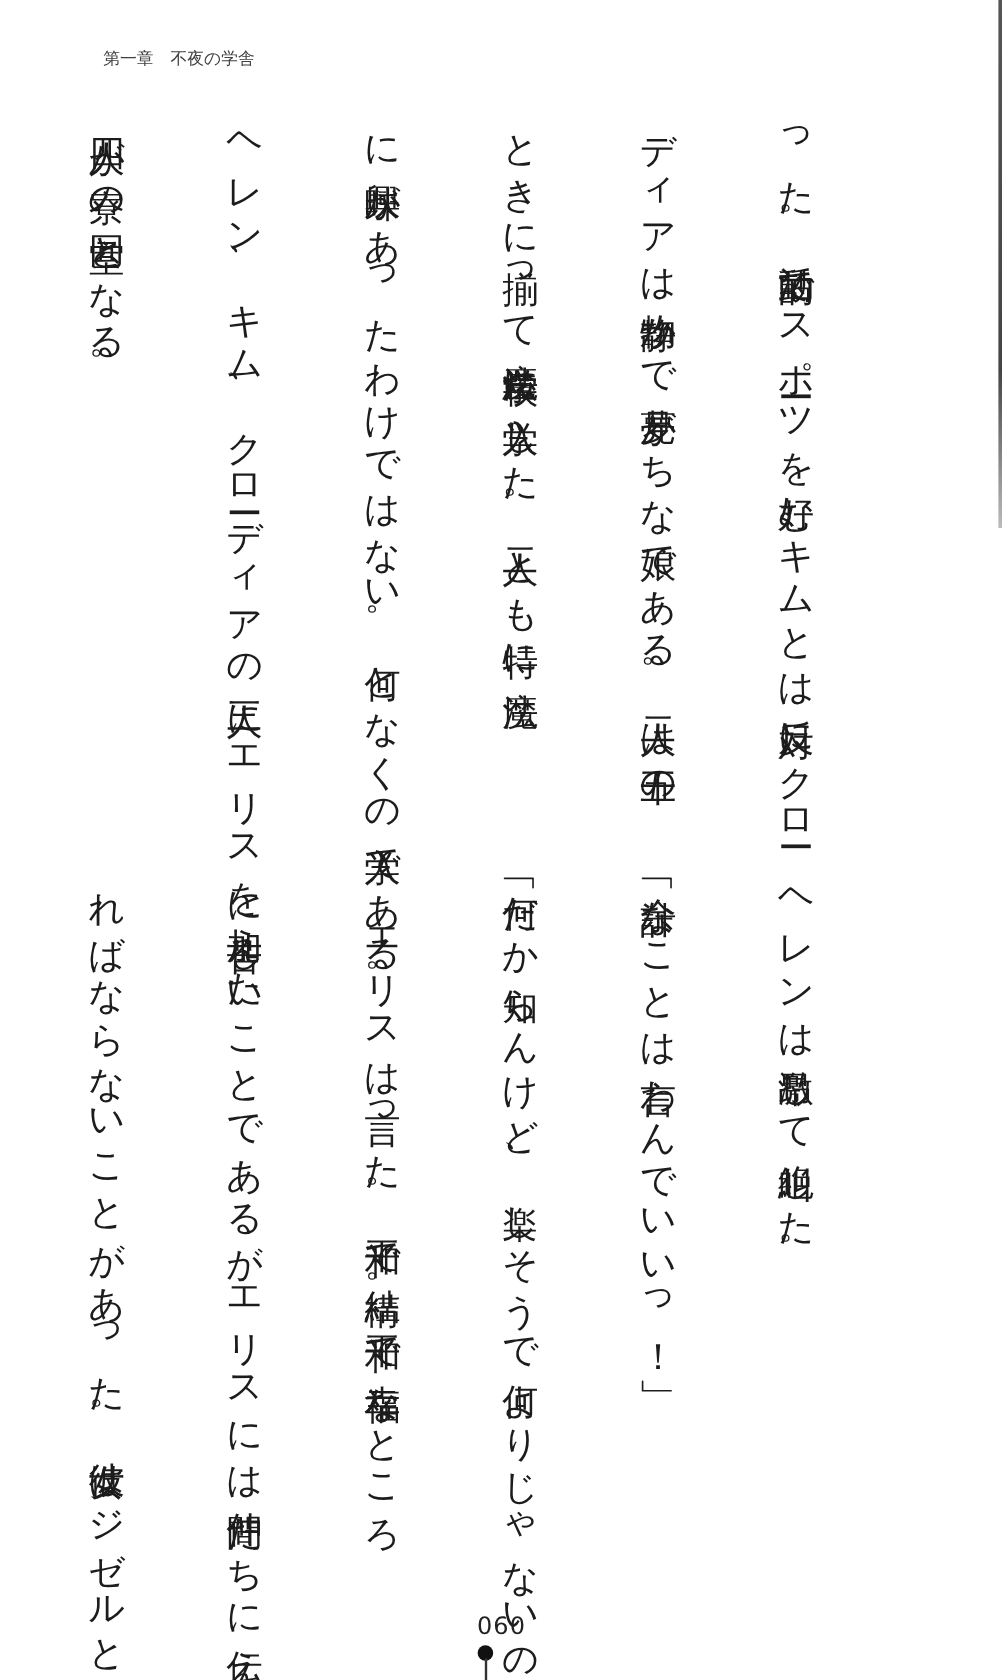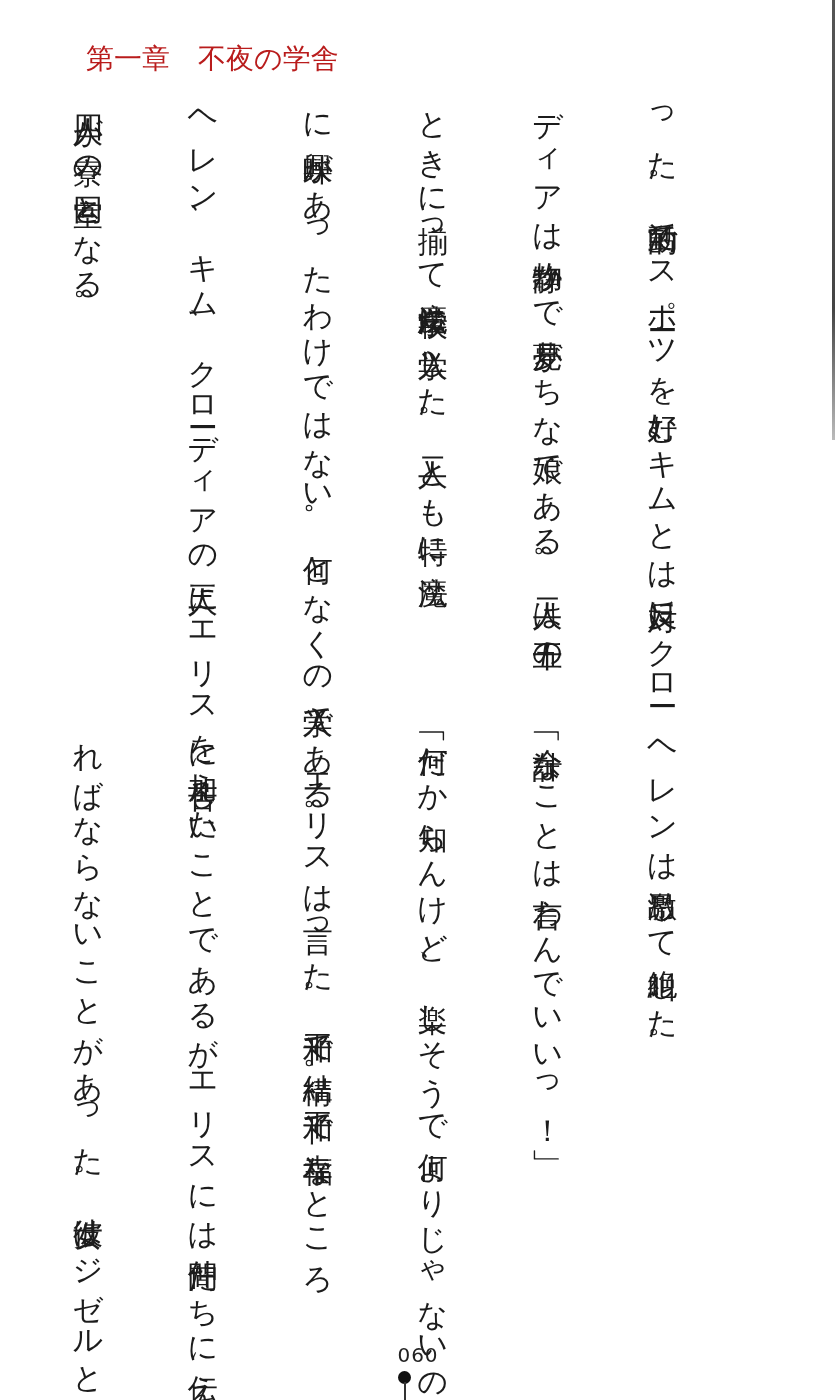--- a/index.html
+++ b/index.html
@@ -12,24 +12,24 @@
     height: 1400px;
     position: relative;
     overflow: hidden;
     font-family: "DejaVu Serif", "Liberation Serif", serif;
     color: #1a1a1a;
   }
   .running-head {
     position: absolute;
     left: 86px;
     top: 40px;
-    font-size: 28px;
+    font-size: 14px;
     letter-spacing: 0px;
     white-space: pre;
-    color: #b91c1c;
+    color: #404040;
   }
   .block {
     position: absolute;
     writing-mode: vertical-rl;
     -webkit-writing-mode: vertical-rl;
     text-orientation: mixed;
     font-size: 30px;
     line-height: 38.3px;
     letter-spacing: 2.4px;
     white-space: pre;

